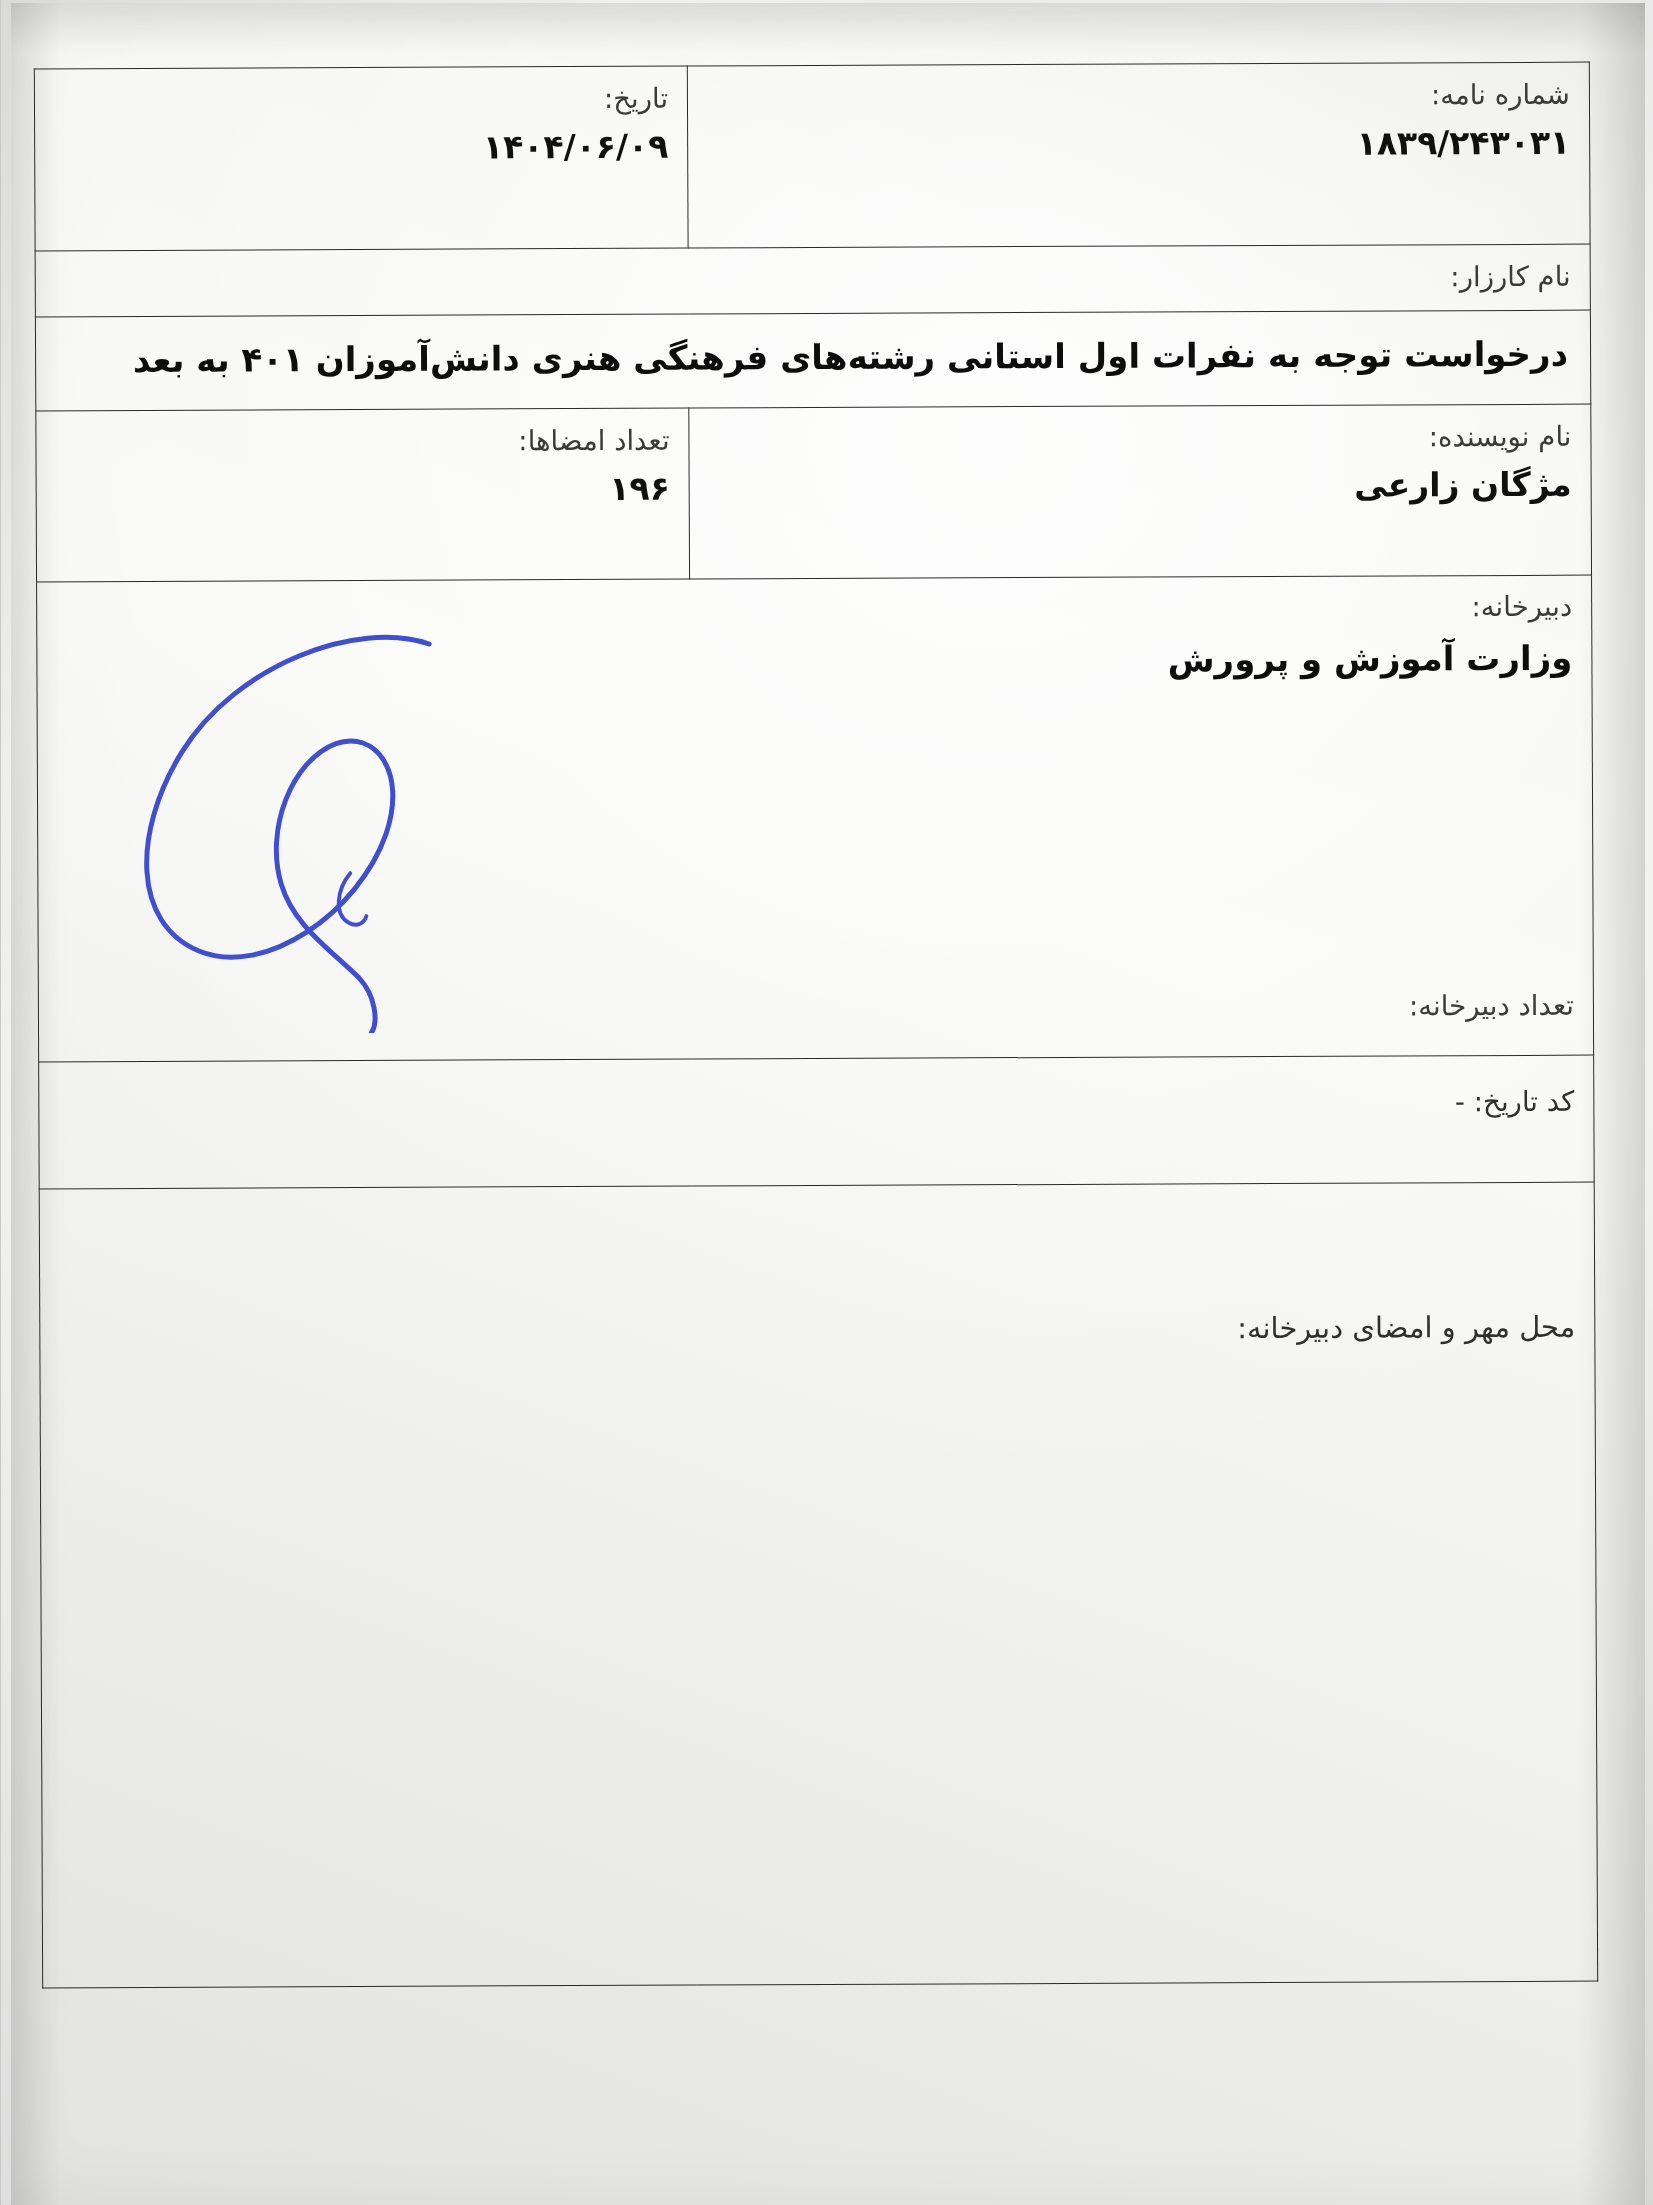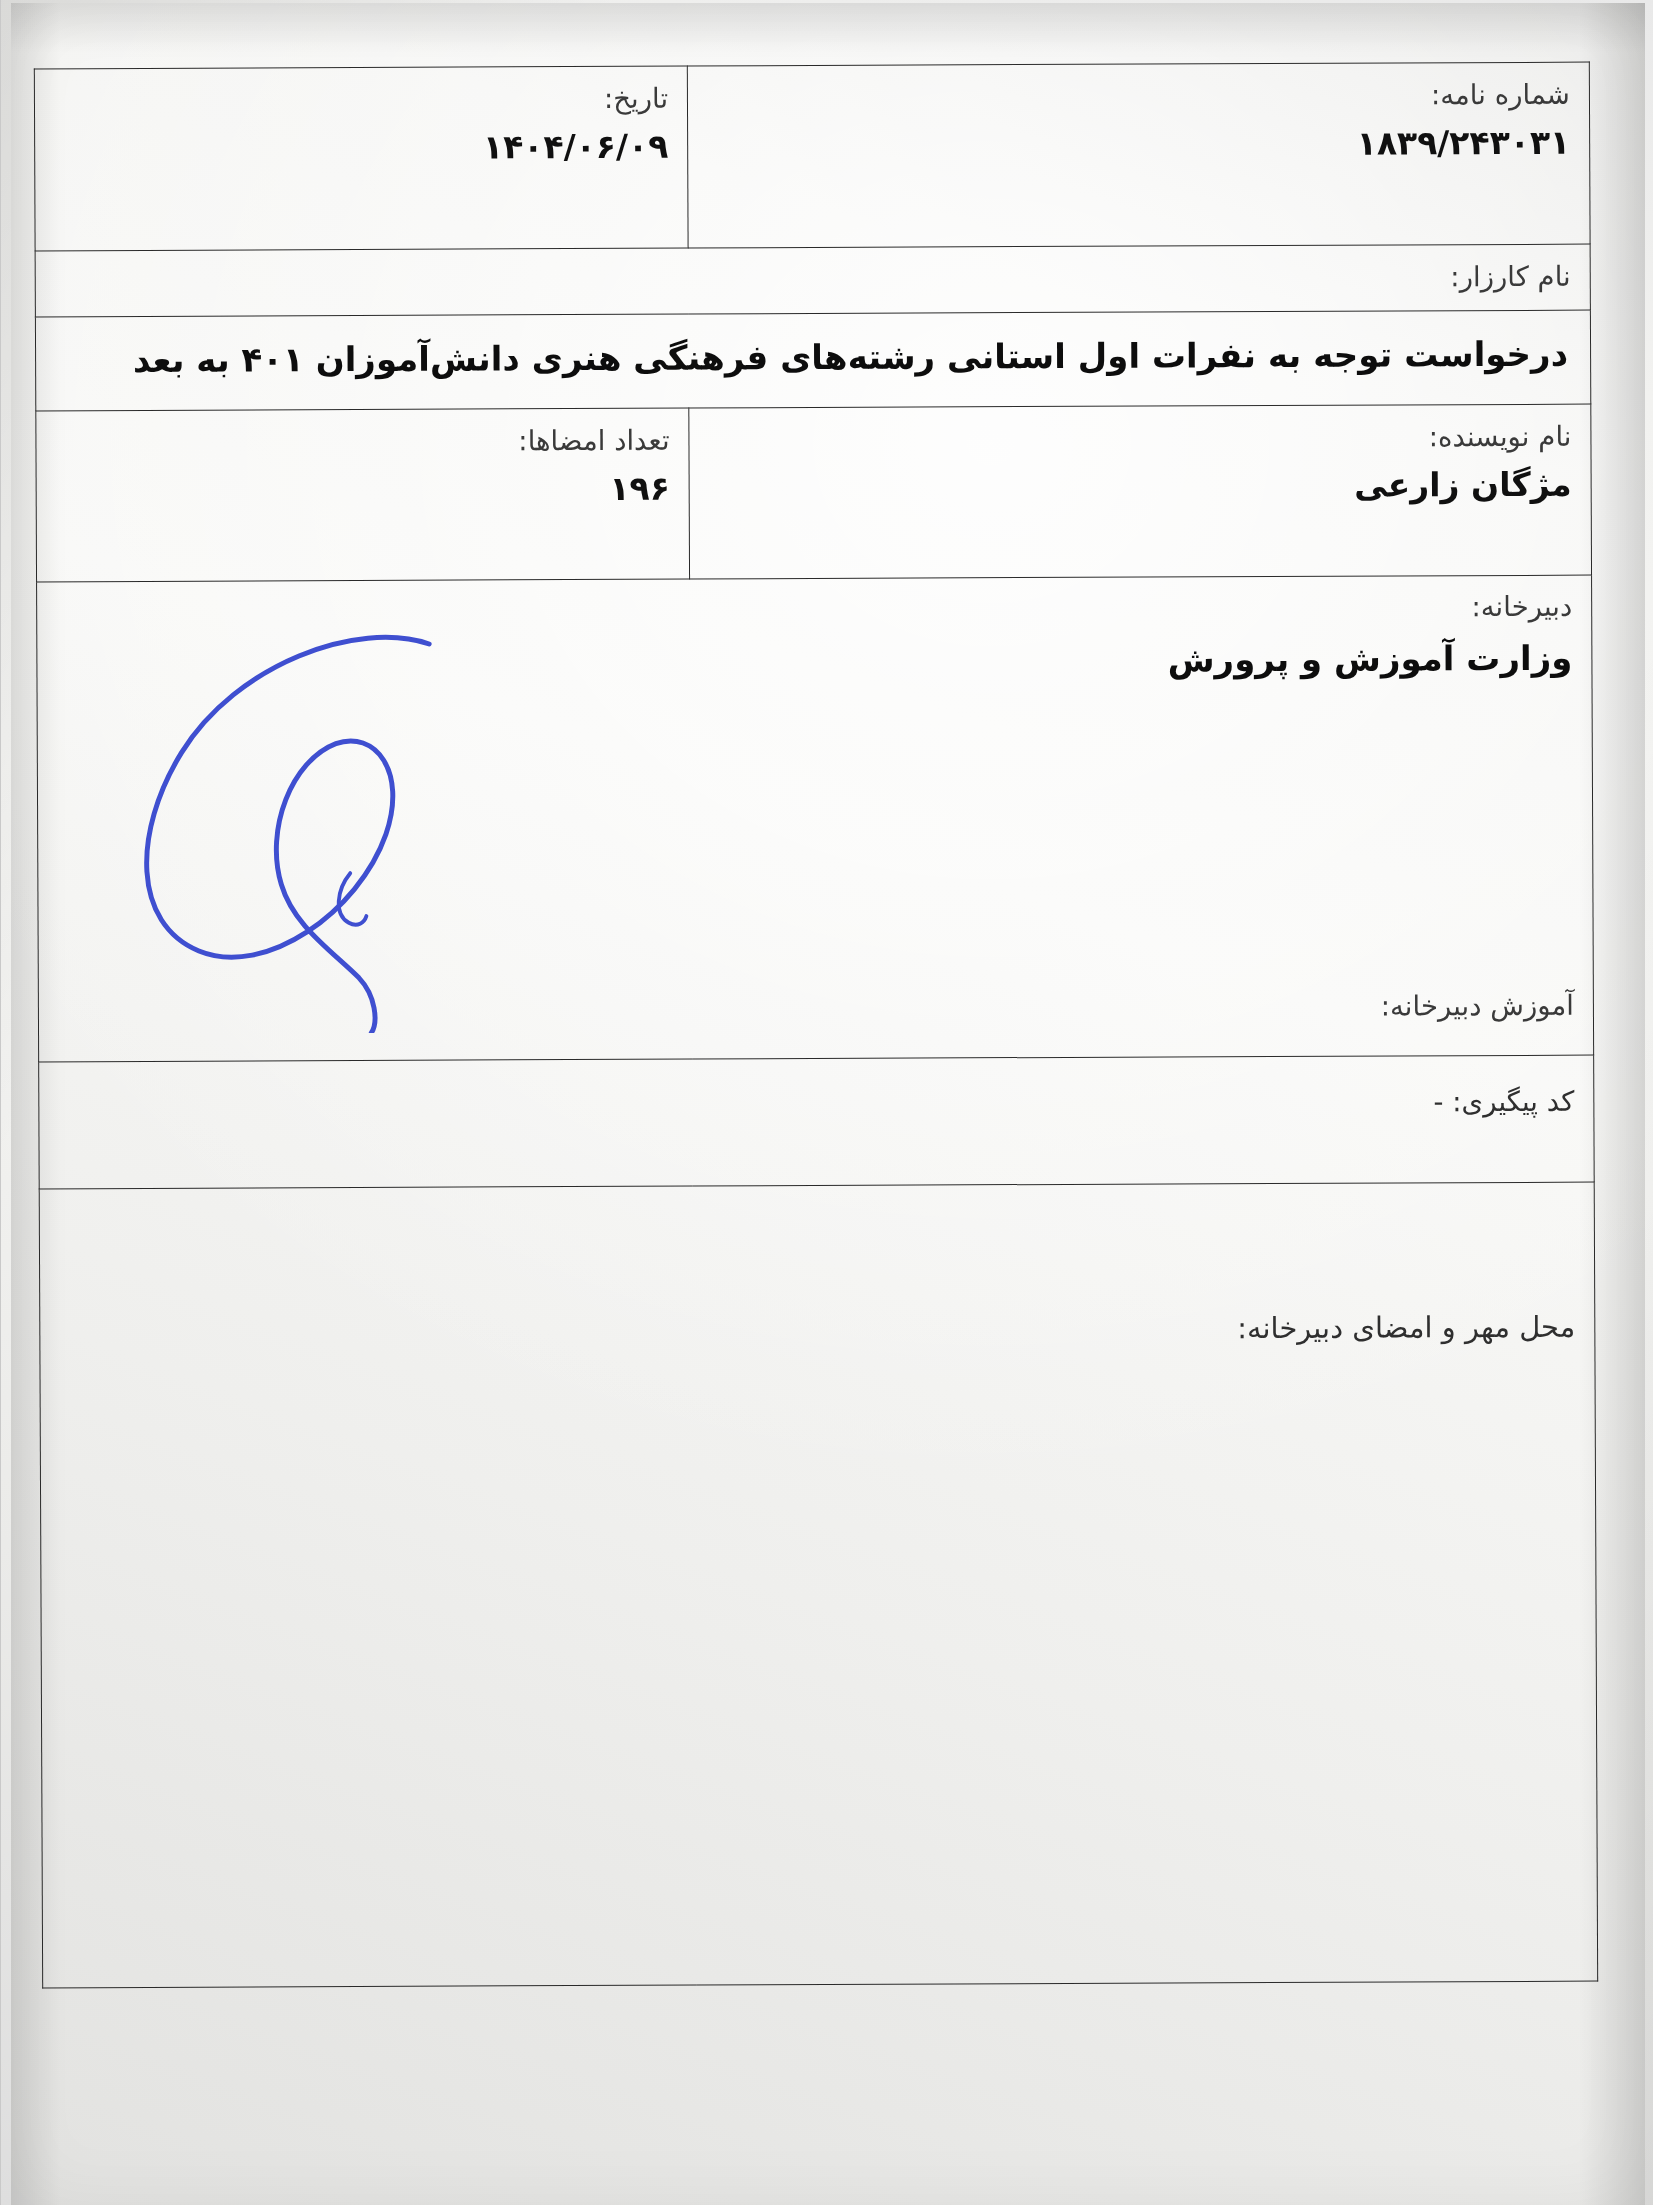--- a/index.html
+++ b/index.html
@@ -190,33 +190,33 @@
           <td>
             <div class="lbl">تعداد امضاها:</div>
             <div class="val">۱۹۶</div>
           </td>
         </tr>
 
         <tr class="row-office">
           <td colspan="2">
             <div class="lbl office-label">دبیرخانه:</div>
             <div class="office-value">وزارت آموزش و پرورش</div>
-            <div class="phone-label">آموزش دبیرخانه:</div>
+            <div class="phone-label">تعداد دبیرخانه:</div>
 
             <svg class="signature" viewBox="0 0 700 760" xmlns="http://www.w3.org/2000/svg">
               <path d="M600 55 C470 10, 250 90, 150 250 C60 395, 60 560, 180 610 C300 660, 470 540, 520 400 C560 285, 500 210, 430 235 C350 265, 300 390, 330 490 C352 565, 420 610, 470 660 C500 692, 505 740, 492 760" fill="none" stroke="#3f4fd0" stroke-width="9" stroke-linecap="round" stroke-linejoin="round"></path>
               <path d="M455 470 C430 500, 425 545, 452 560 C468 569, 480 560, 484 548" fill="none" stroke="#3f4fd0" stroke-width="7" stroke-linecap="round" fill-opacity="0"></path>
             </svg>
           </td>
         </tr>
 
         <tr class="row-tracking">
           <td colspan="2">
             <div class="tracking-label">
-              <span>کد پیگیری:</span>
+              <span>کد تاریخ:</span>
               <span>-</span>
             </div>
           </td>
         </tr>
 
         <tr class="row-stamp">
           <td colspan="2">
             <div class="stamp-label">محل مهر و امضای دبیرخانه:</div>
           </td>
         </tr>

